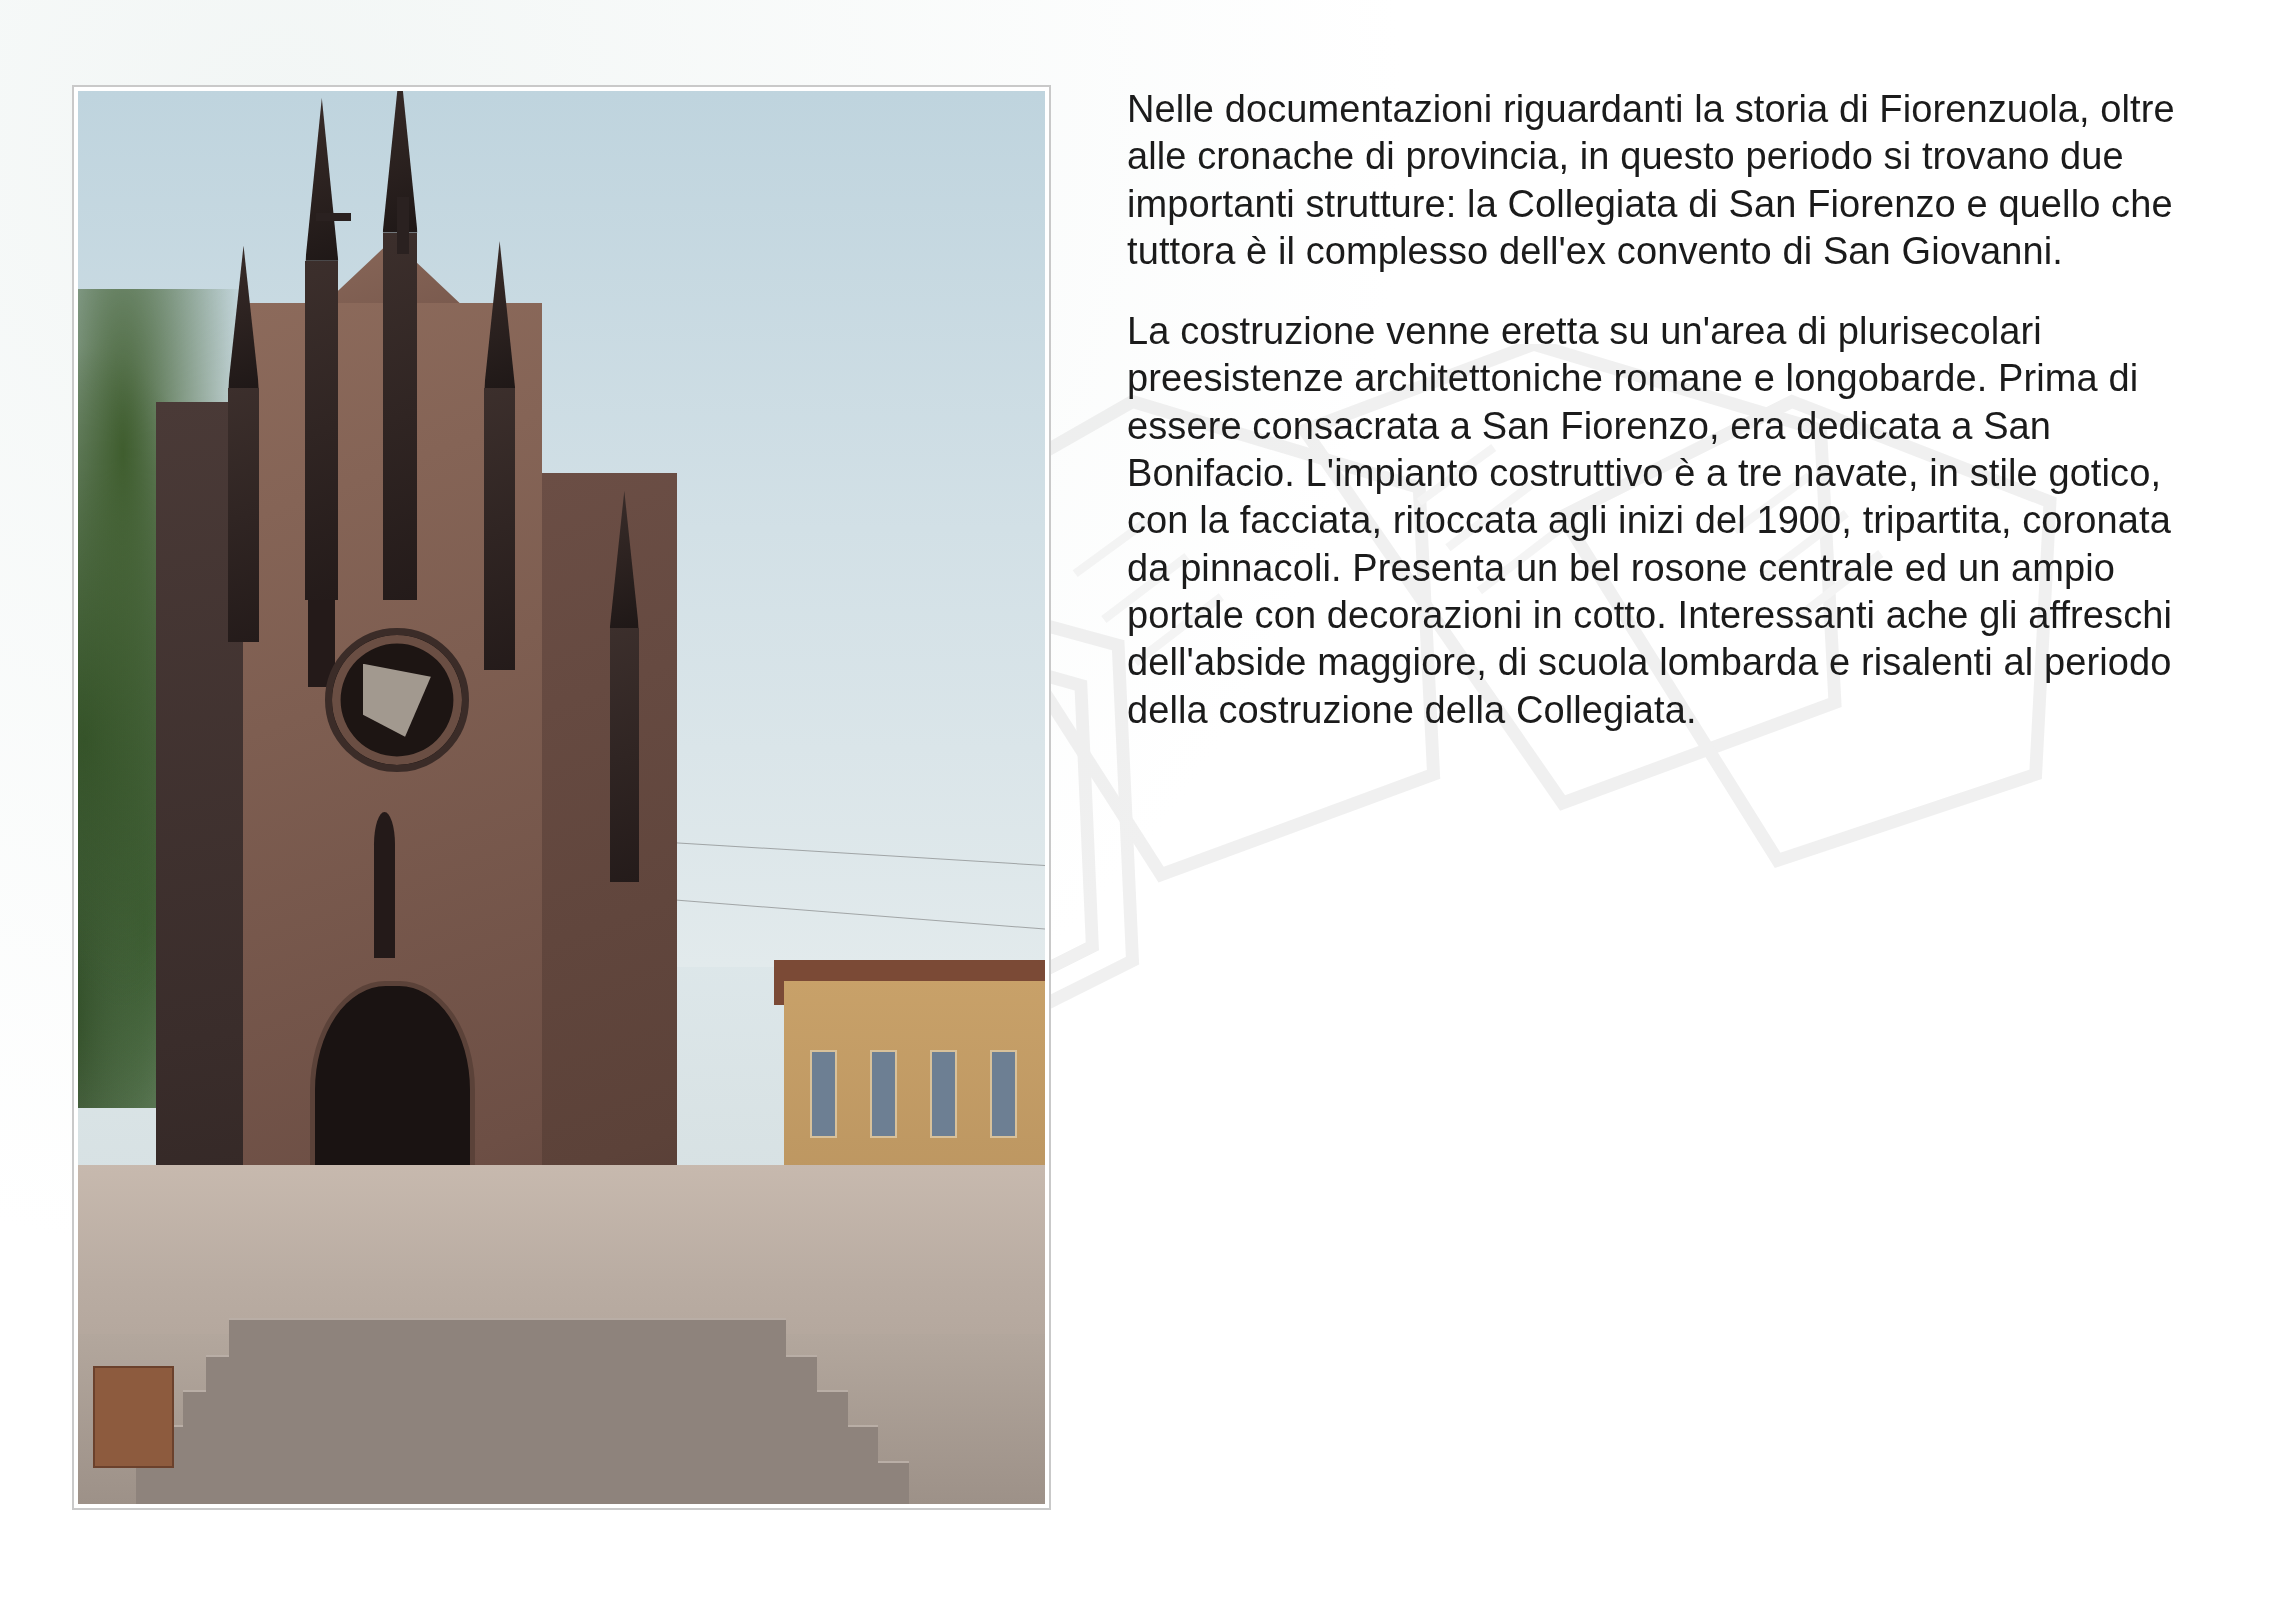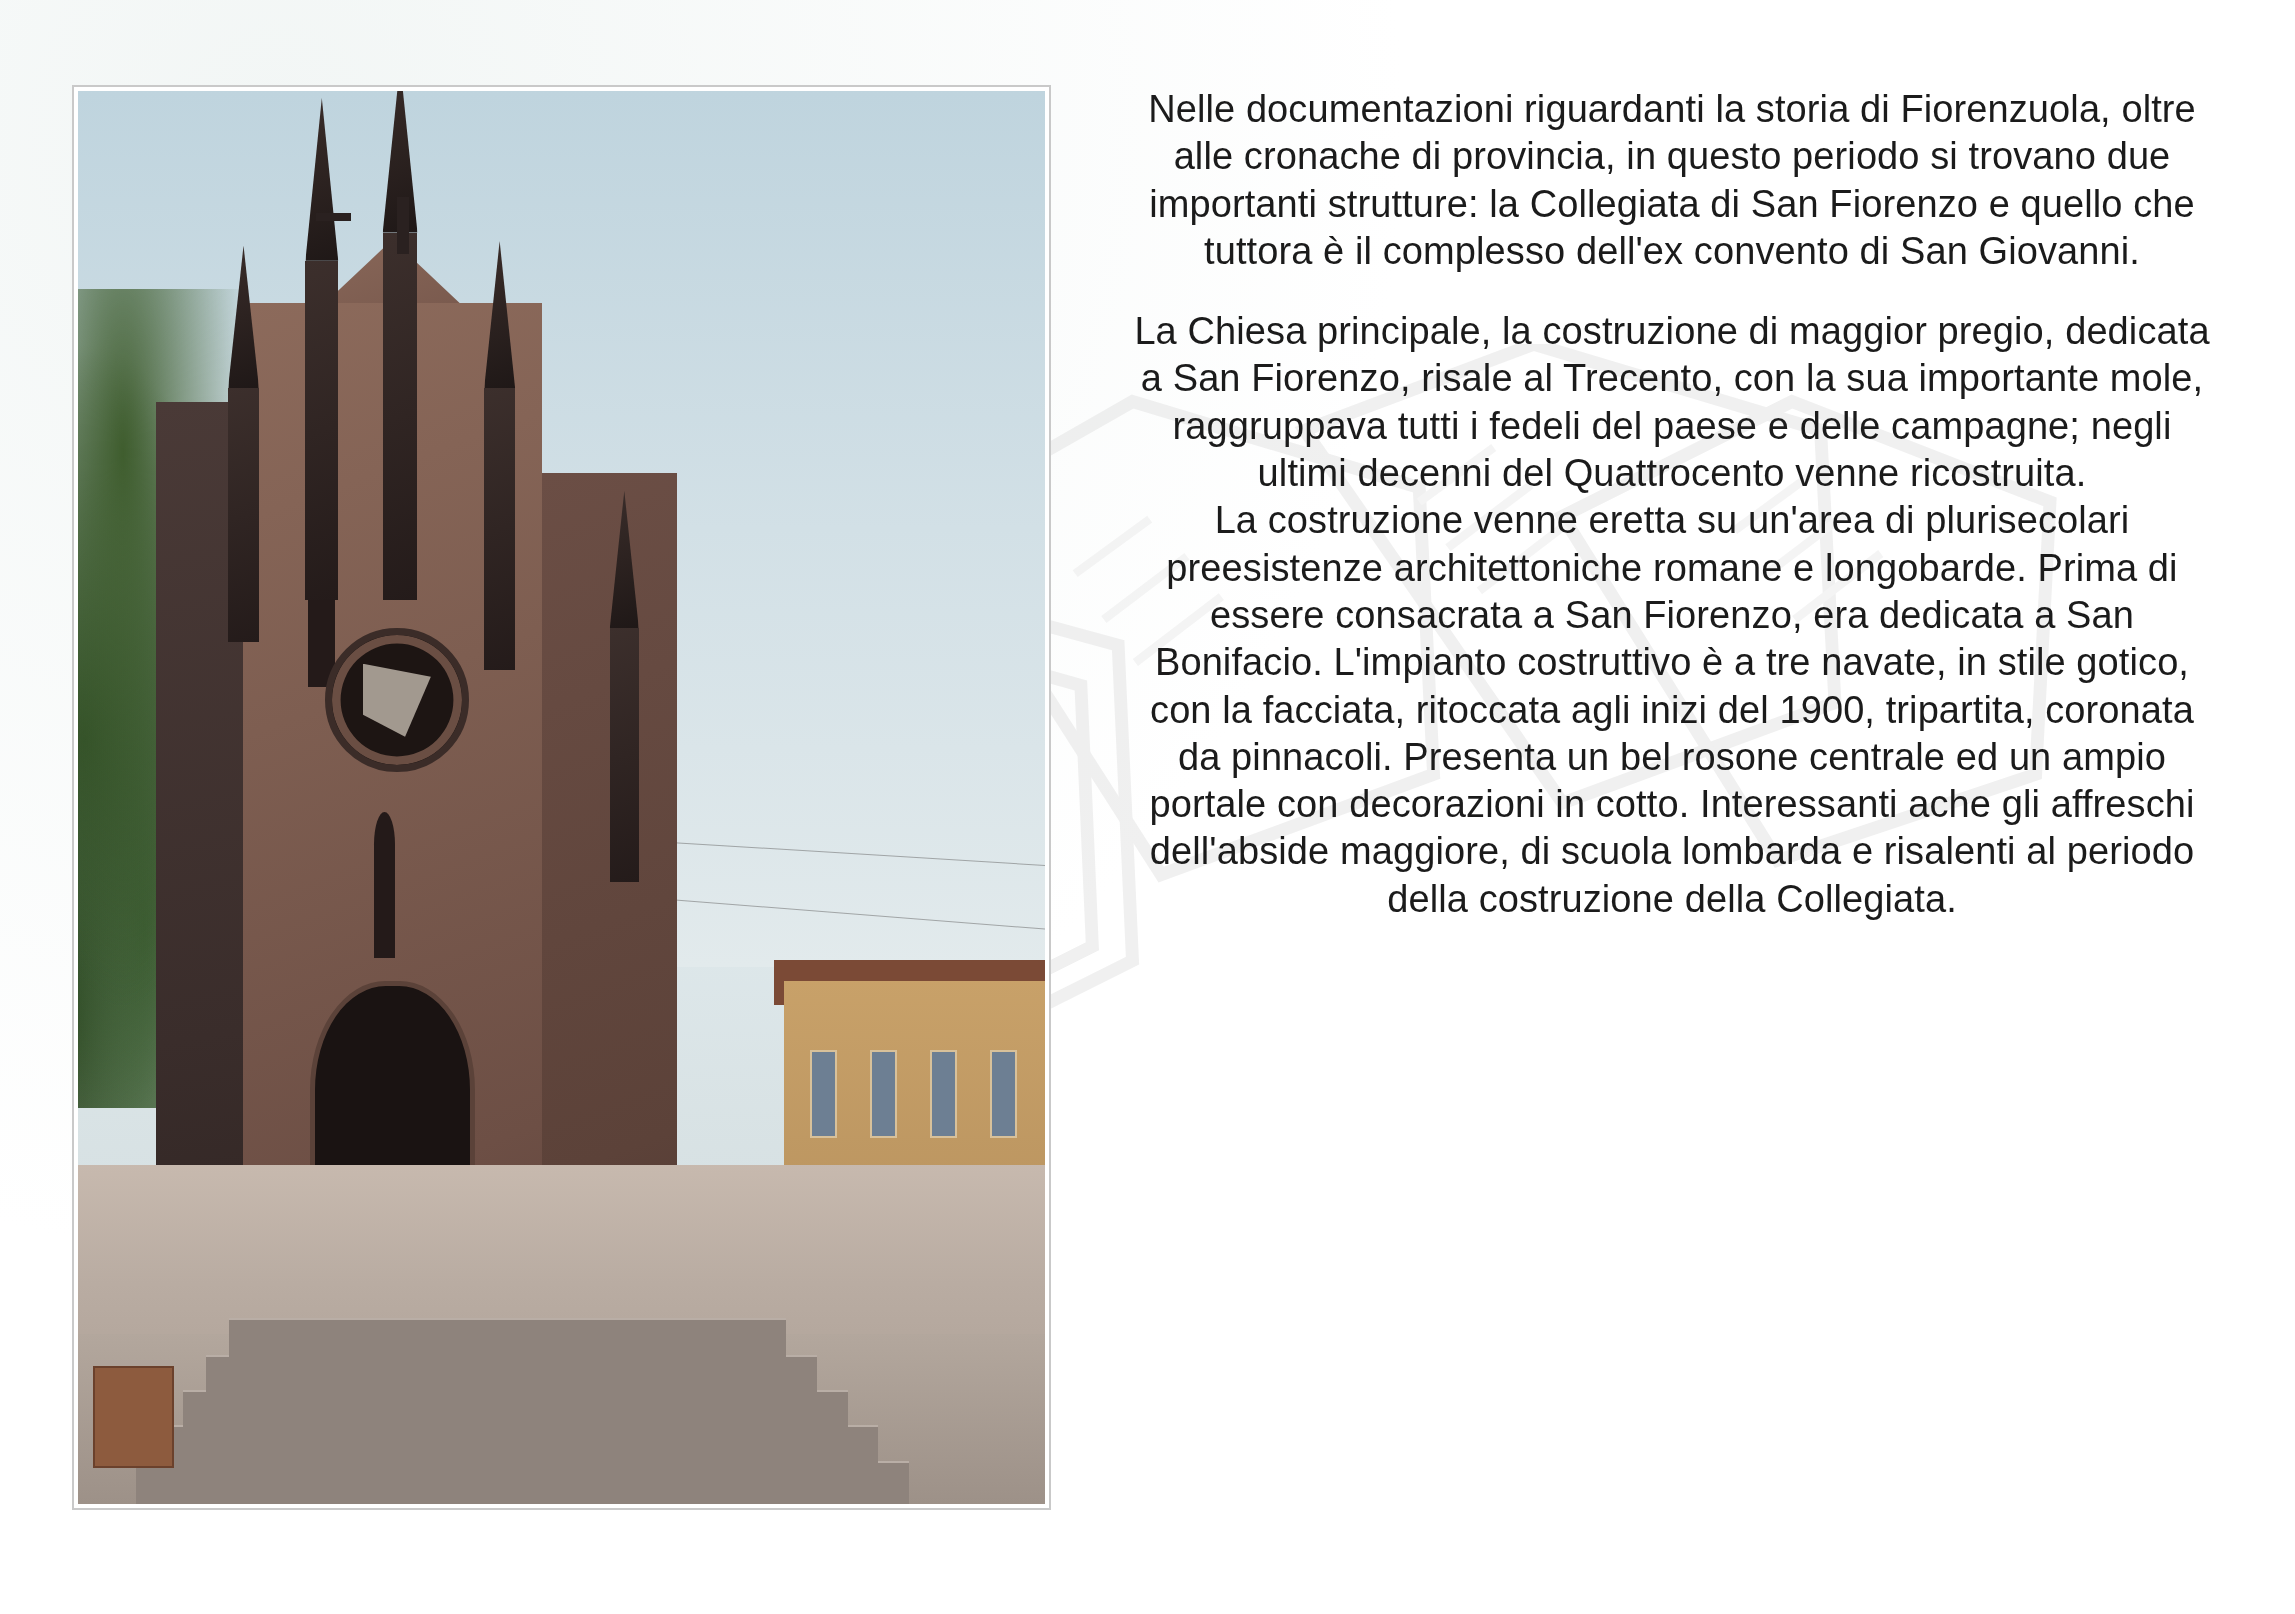--- a/index.html
+++ b/index.html
@@ -257,21 +257,20 @@
     opacity: .55;
     transform-origin: left center;
   }
 
   
   .text-col {
     position: absolute;
     left: 1127px;
     top: 86px;
     width: 1090px;
-    text-align: center;
   }
   .para {
     font-size: 38px;
     line-height: 1.245;
     color: #1b1b1b;
     margin: 0 0 33px 0;
     letter-spacing: 0.1px;
   }
   .para.tight { margin-bottom: 0; }
 </style>
@@ -363,18 +362,17 @@
         <div class="stair" style="bottom:42%; height:19%; left:6%; right:8%;"></div>
         <div class="stair" style="bottom:61%; height:19%; left:9%; right:12%;"></div>
         <div class="stair" style="bottom:80%; height:20%; left:12%; right:16%;"></div>
       </div>
       <div style="position:absolute; left:1.5%; bottom:2.5%; width:8%; height:7%; background:#8d5b3e; border:2.2px solid #6b412c;"></div>
     </div>
   </div>
 
   <div class="text-col">
     <p class="para">Nelle documentazioni riguardanti la storia di Fiorenzuola, oltre alle cronache di provincia, in questo periodo si trovano due importanti strutture: la Collegiata di San Fiorenzo e quello che tuttora è il complesso dell'ex convento di San Giovanni.</p>
-    <p class="para tight">La Chiesa principale, la costruzione di maggior pregio, dedicata a San Fiorenzo, risale al Trecento, con la sua importante mole, raggruppava tutti i fedeli del paese e delle campagne; negli ultimi decenni del Quattrocento venne ricostruita.</p>
     <p class="para" style="margin-top:0;">La costruzione venne eretta su un'area di plurisecolari preesistenze architettoniche romane e longobarde. Prima di essere consacrata a San Fiorenzo, era dedicata a San Bonifacio. L'impianto costruttivo è a tre navate, in stile gotico, con la facciata, ritoccata agli inizi del 1900, tripartita, coronata da pinnacoli. Presenta un bel rosone centrale ed un ampio portale con decorazioni in cotto. Interessanti ache gli affreschi dell'abside maggiore, di scuola lombarda e risalenti al periodo della costruzione della Collegiata.</p>
   </div>
 
 </div>
 
 
 </body></html>

